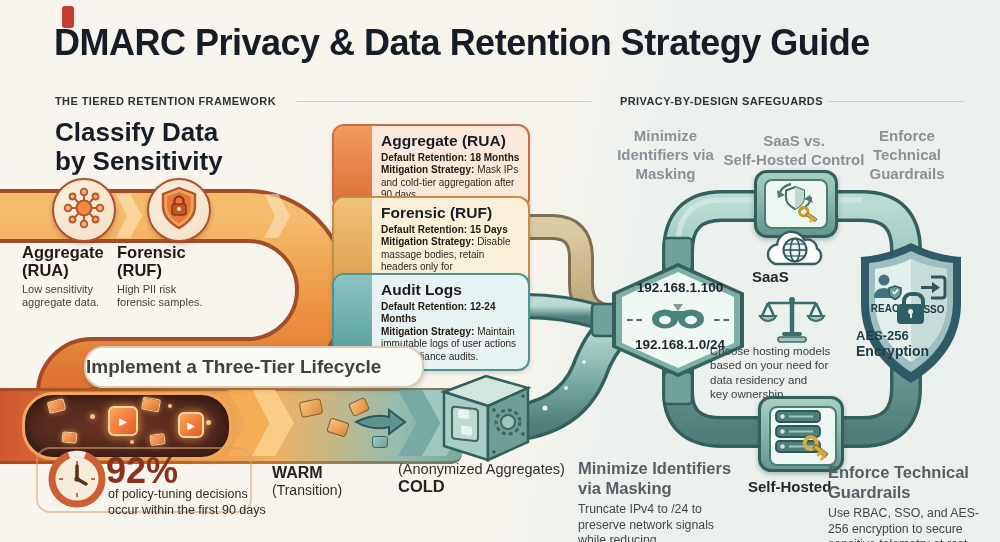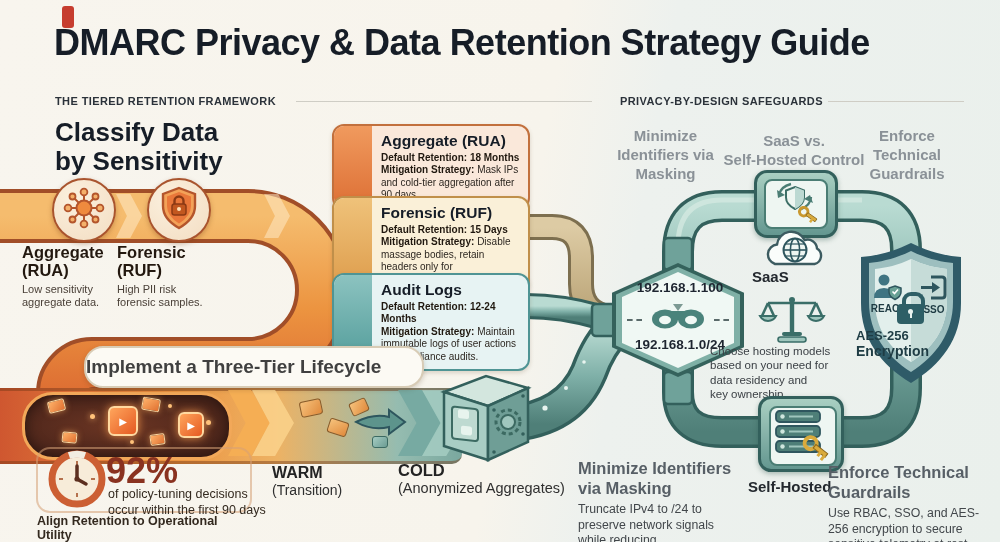--- a/index.html
+++ b/index.html
@@ -278,29 +278,28 @@
           <line x1="43" y1="29" x2="47" y2="29"></line>
       </g>
       <line x1="29" y1="29" x2="29" y2="16" stroke="#5c2f1f" stroke-width="3.5" stroke-linecap="round"></line>
       <line x1="29" y1="29" x2="38" y2="34" stroke="#5c2f1f" stroke-width="3.5" stroke-linecap="round"></line>
       <circle cx="29" cy="29" r="2.6" fill="#5c2f1f"></circle>
     </svg>
   </span>
   <div class="abs" id="stat-val">92%</div>
   <div class="abs pre" id="stat-desc">of policy-tuning decisions
 occur within the first 90 days</div>
-  <div class="abs ctr" id="stat-cap">Align Retention to Operational Utility</div>
 
   <div class="abs ctr" style="left:272px;top:464px;width:112px">
     <div style="font-size:16px;font-weight:800;color:#232323">WARM</div>
     <div style="font-size:14px;color:#2f2f2f">(Transition)</div>
   </div>
   <div class="abs ctr" style="left:398px;top:461px;width:190px">
+    <div style="font-size:14.5px;color:#2f2f2f">(Anonymized Aggregates)</div>
     <div style="font-size:16.5px;font-weight:800;color:#232323">COLD</div>
-    <div style="font-size:14.5px;color:#2f2f2f">(Anonymized Aggregates)</div>
   </div>
 
   <div class="colhead gray-hdr pre" style="left:710px;top:131px;width:168px">SaaS vs.
 Self-Hosted Control</div>
   <div class="colhead gray-hdr pre" style="left:598px;top:126px;width:135px">Minimize
 Identifiers via
 Masking</div>
   <div class="colhead gray-hdr pre" style="left:842px;top:126px;width:130px">Enforce
 Technical
 Guardrails</div>

